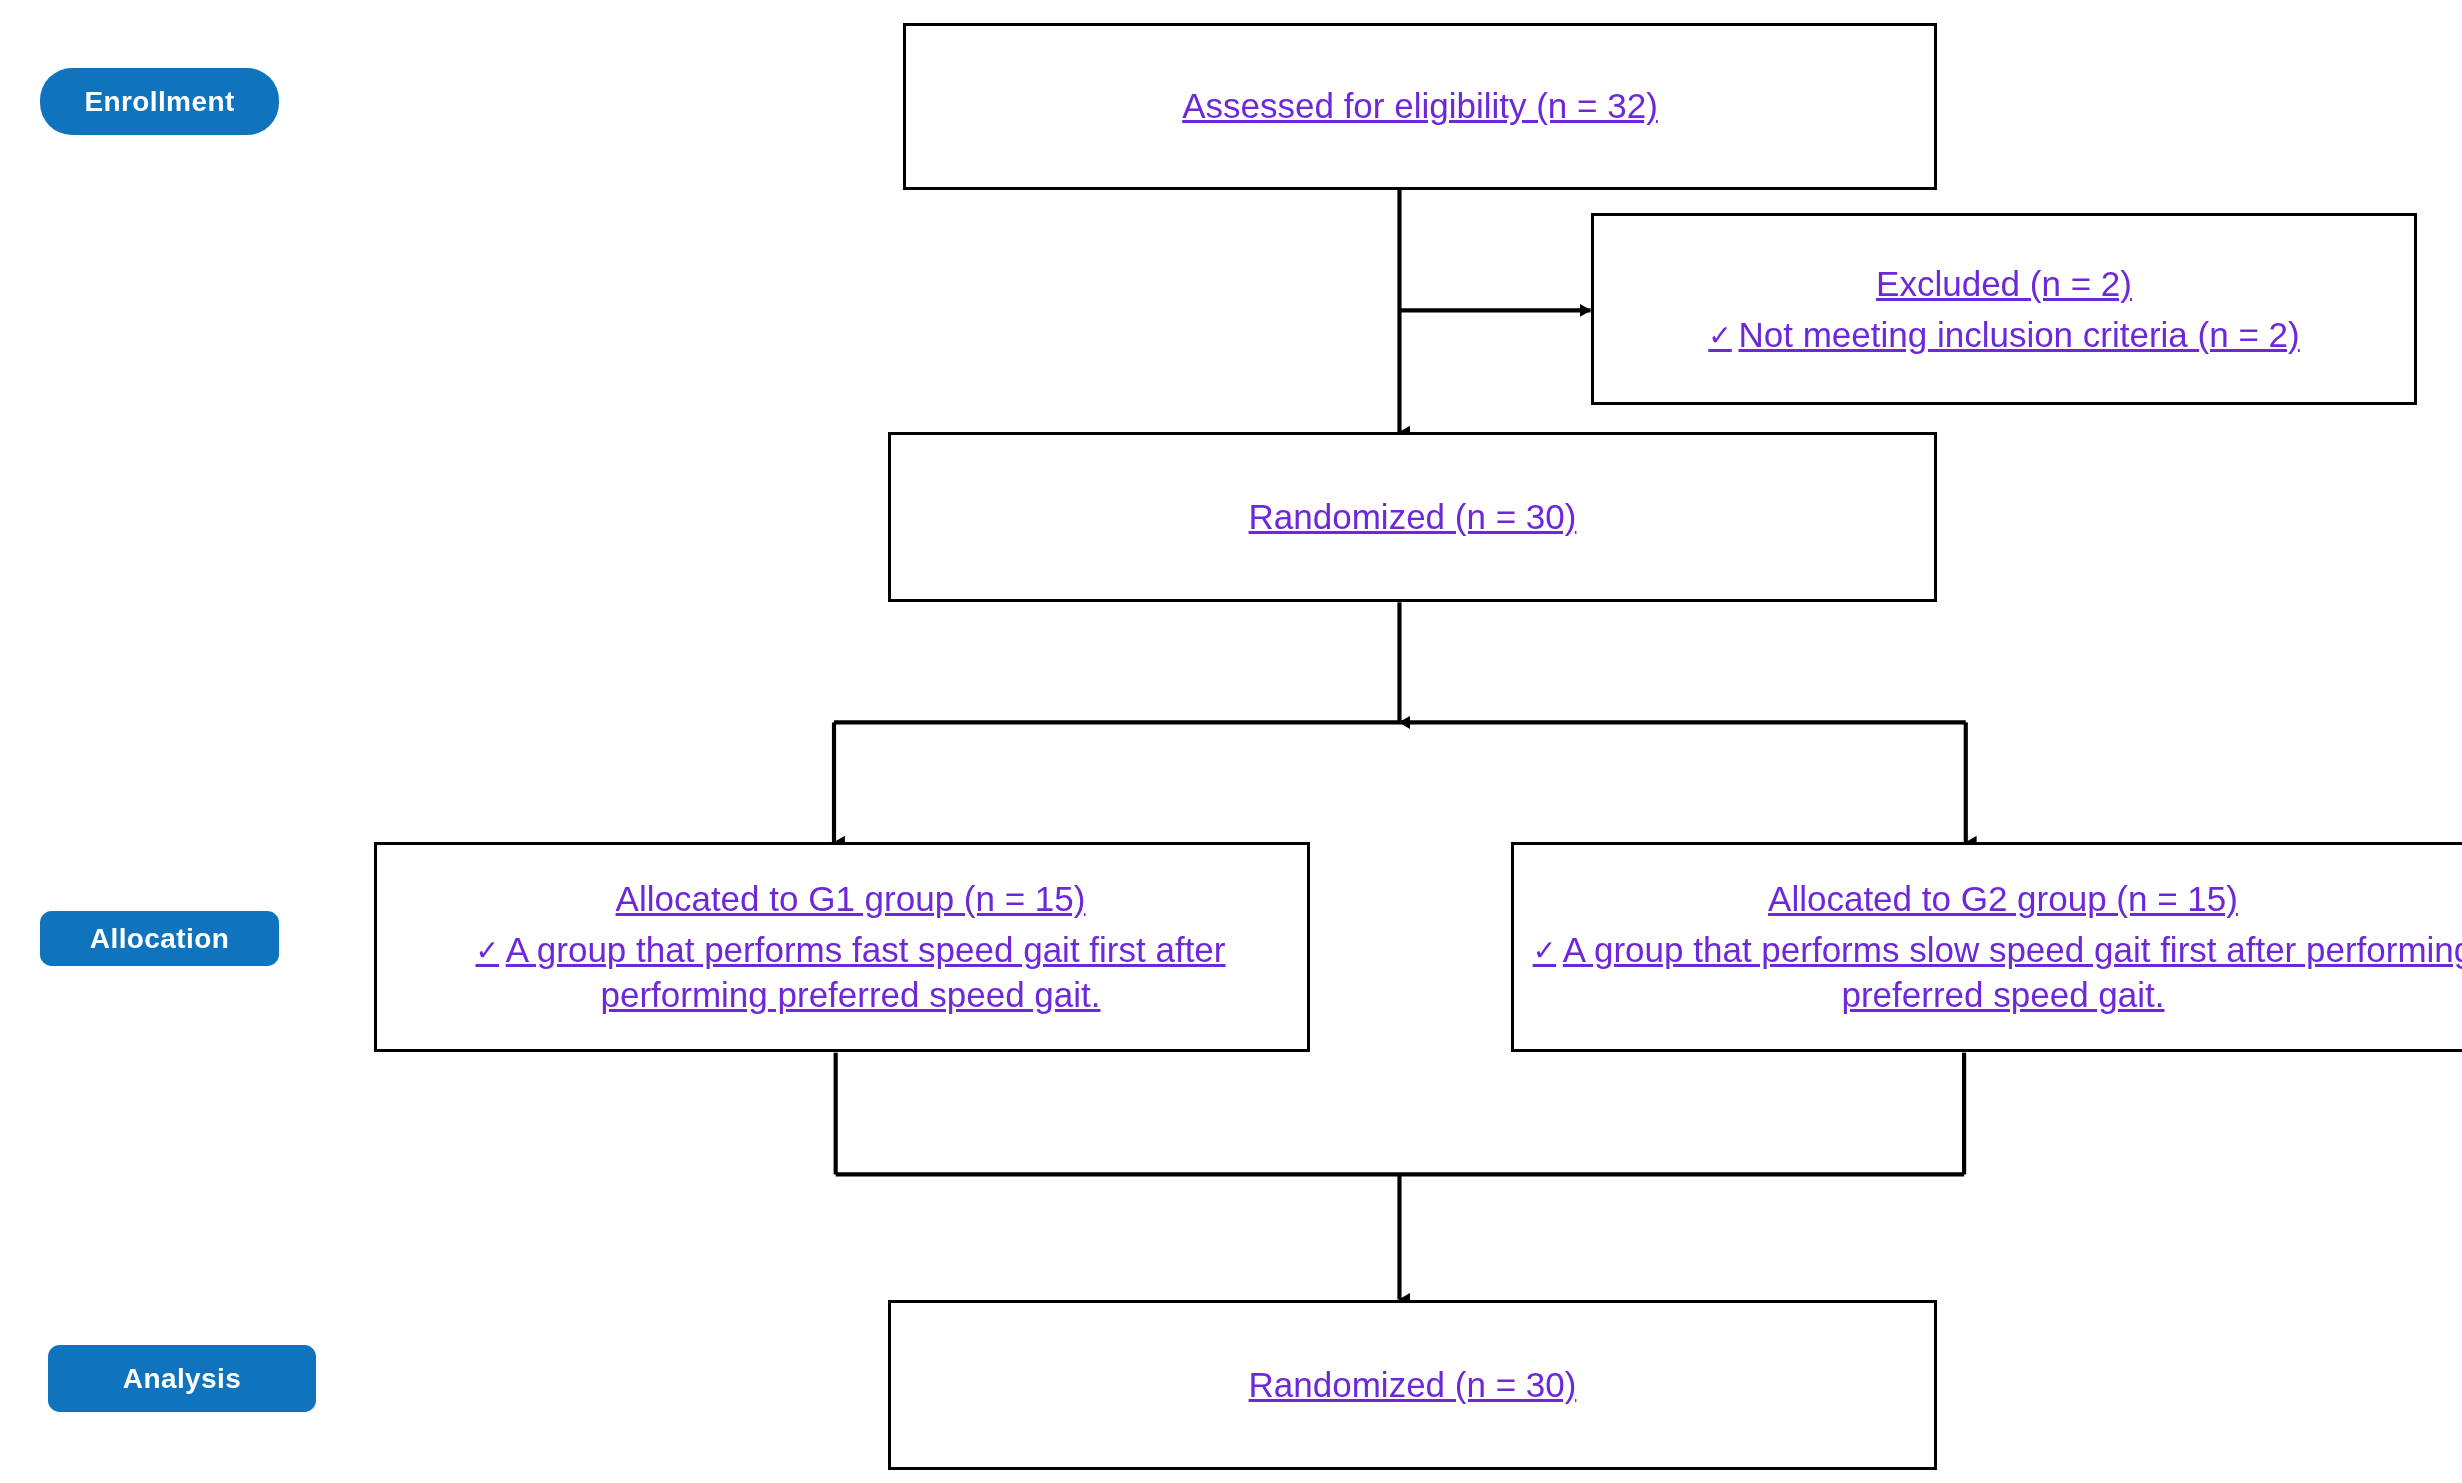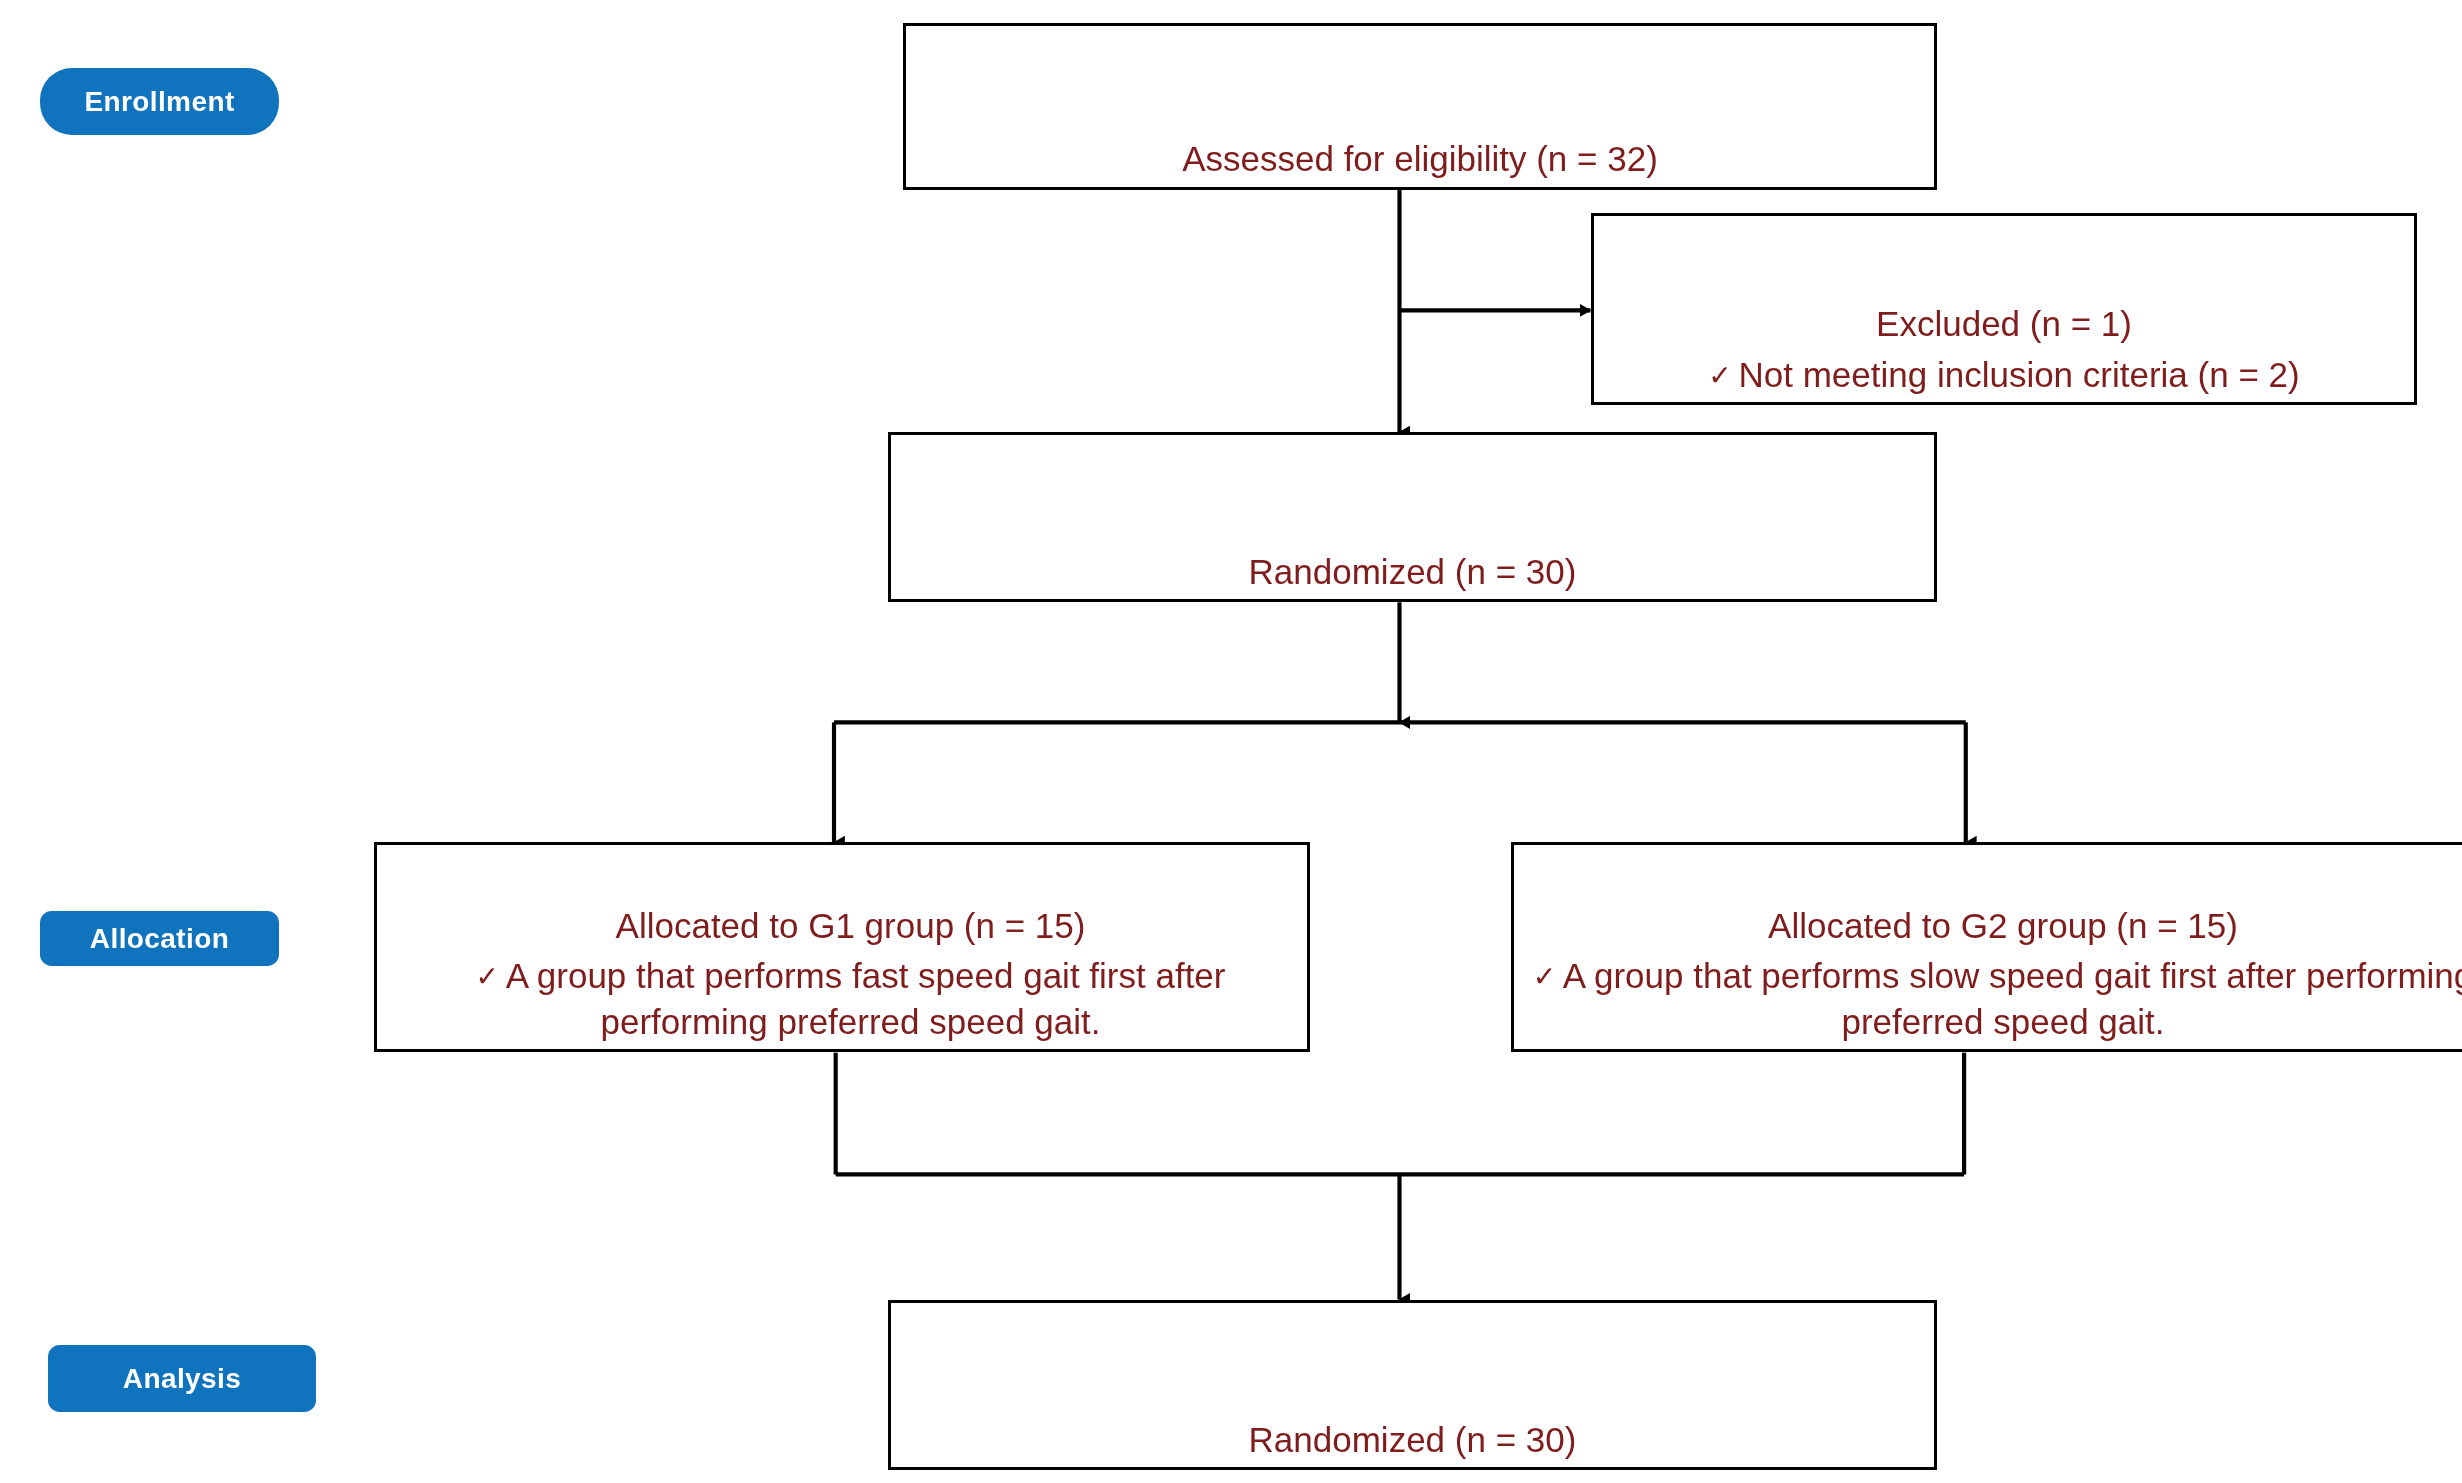--- a/index.html
+++ b/index.html
@@ -41,26 +41,27 @@
     box-sizing: border-box;
   }
   .flow-box {
     position: absolute;
     border: 3.3px solid #000000;
     background: #ffffff;
     box-sizing: border-box;
     display: flex;
     flex-direction: column;
     align-items: center;
-    justify-content: flex-end;
+    justify-content: center;
     text-align: center;
-    color: #7f1d1d;
+    color: #6d28d9;
     font-size: 35px;
     line-height: 1.30;
     padding: 5px 15px;
+    text-decoration: underline;
   }
   .box-title {
     display: block;
     white-space: nowrap;
   }
   .box-detail {
     display: block;
     margin-top: 5px;
     max-width: 100%;
   }
@@ -113,21 +114,21 @@
 
   <div class="stage-badge" style="left:48px; top:1345px; width:268px; height:67px;">
     <span>Analysis</span>
   </div>
 
   <div class="flow-box" style="left:903px; top:22.5px; width:1034px; height:167px;">
     <span class="box-title">Assessed for eligibility (n = 32)</span>
   </div>
 
   <div class="flow-box" style="left:1591px; top:213px; width:826px; height:192px;">
-    <span class="box-title">Excluded (n = 1)</span>
+    <span class="box-title">Excluded (n = 2)</span>
     <span class="box-detail">
       <span class="check-mark">✓</span><span class="detail-text">Not meeting inclusion criteria (n = 2)</span>
     </span>
   </div>
 
   <div class="flow-box" style="left:888px; top:432px; width:1049px; height:170px;">
     <span class="box-title">Randomized (n = 30)</span>
   </div>
 
   <div class="flow-box" style="left:374px; top:842px; width:936px; height:210px;padding-left:32px;">

